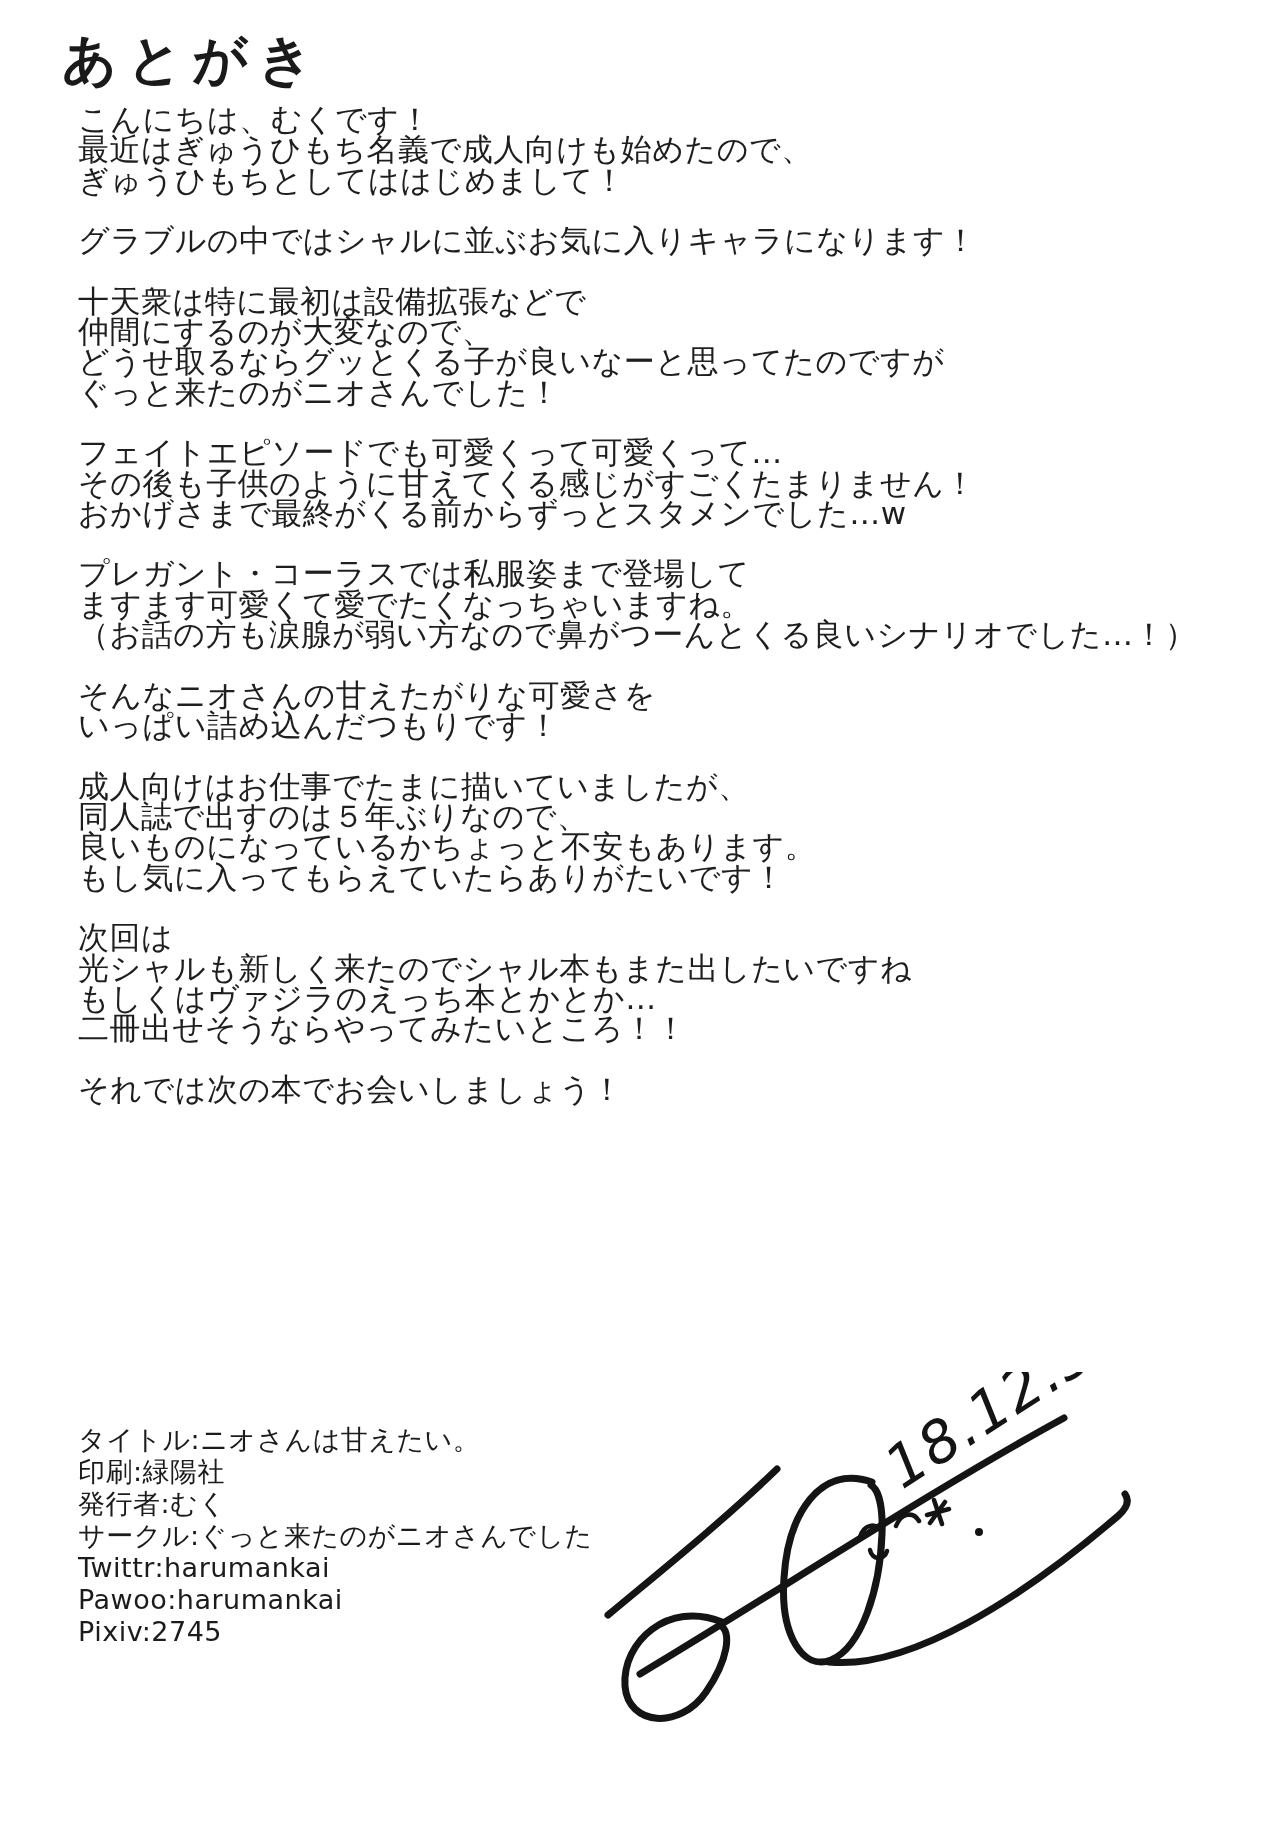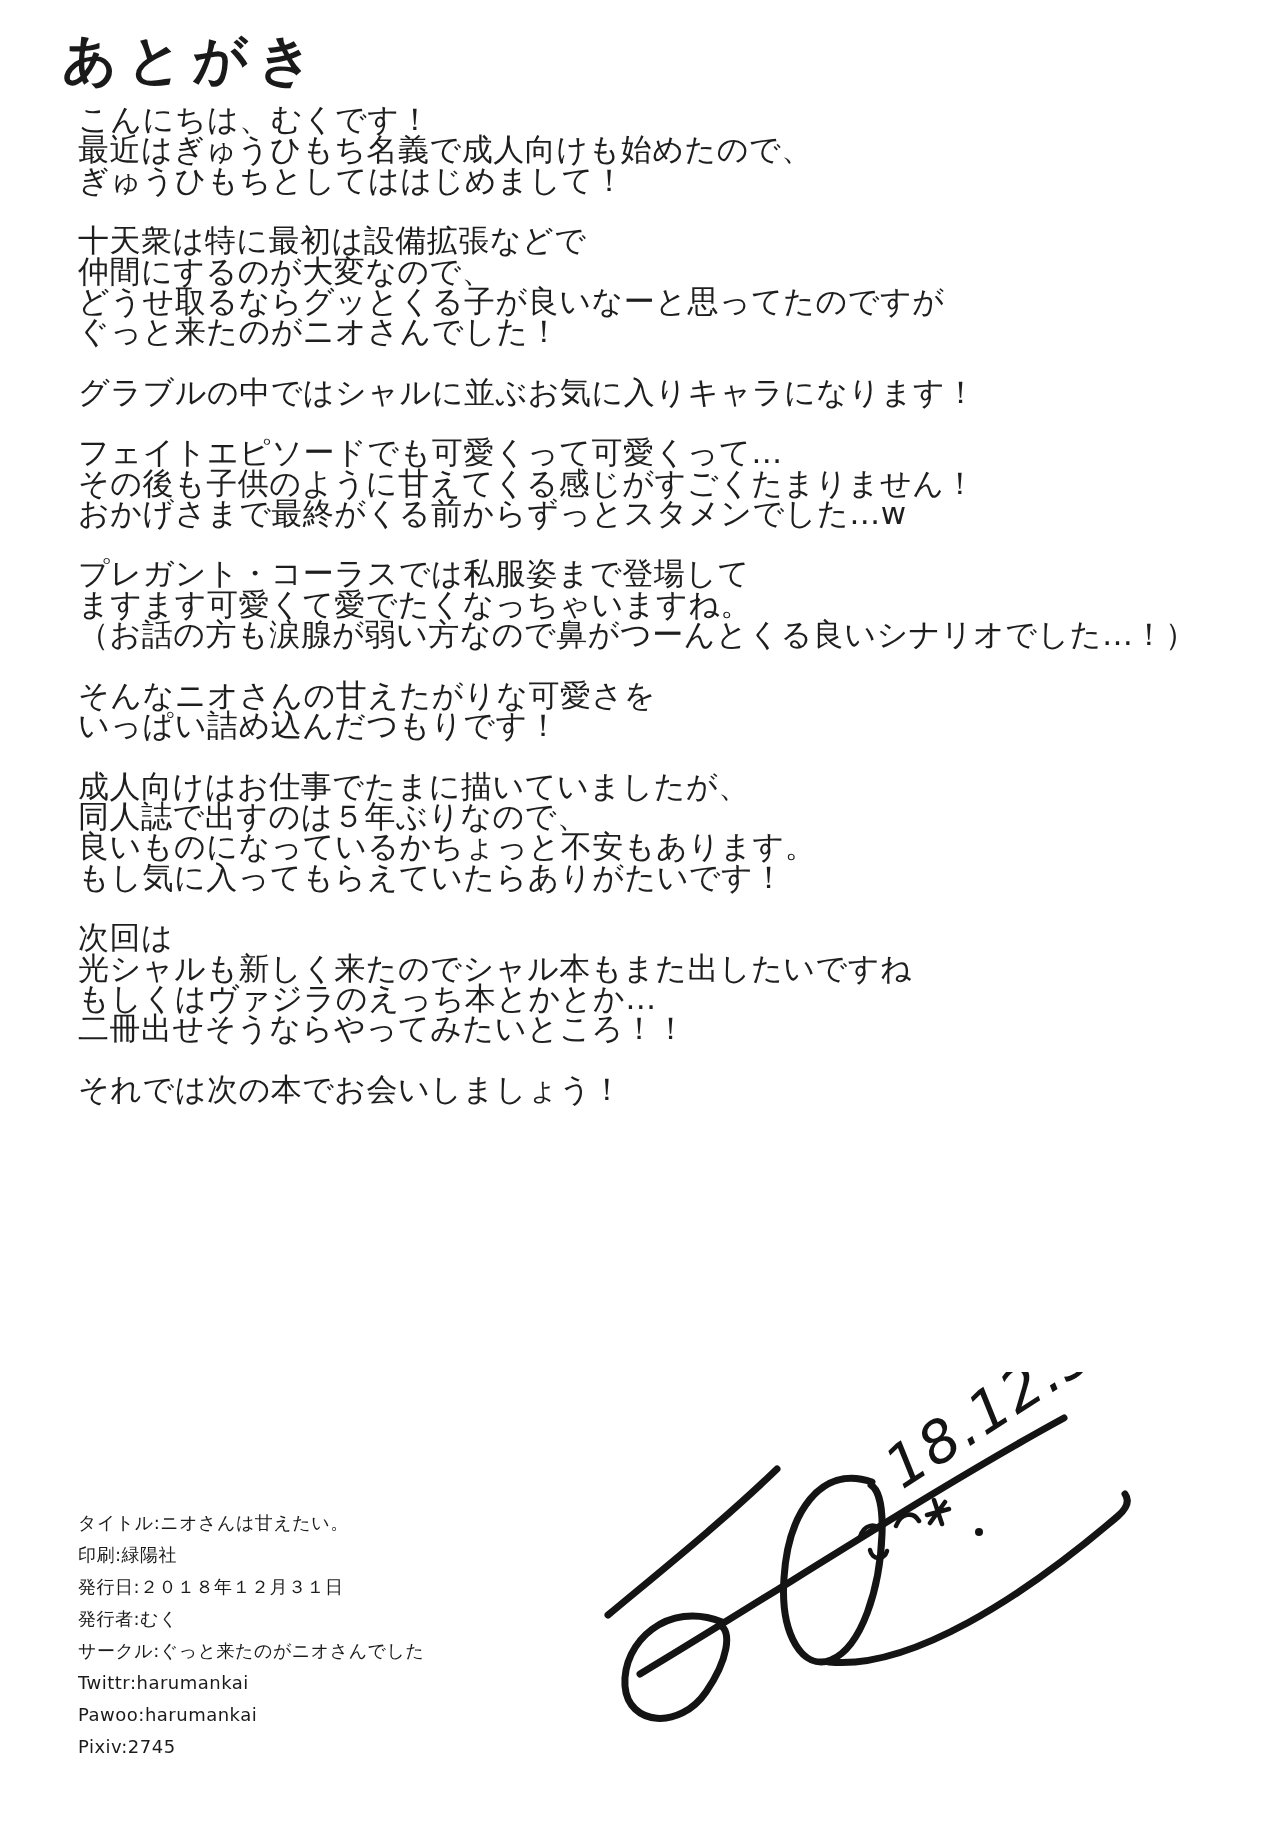--- a/index.html
+++ b/index.html
@@ -36,24 +36,24 @@
     line-height: 30.4px;
     letter-spacing: 0.5px;
     color: #1e1e1e;
   }
   .afterword-body p {
     margin: 0 0 30px 0;
     white-space: pre-line;
   }
   .colophon {
     position: absolute;
-    top: 1507px;
+    top: 1424px;
     left: 78px;
     width: 620px;
-    font-size: 18px;
+    font-size: 27px;
     line-height: 32px;
     letter-spacing: 0.5px;
     color: #1b1b1b;
   }
   .colophon div {
     white-space: pre-line;
   }
   .signature {
     position: absolute;
     left: 570px;
@@ -88,25 +88,25 @@
 <body>
 
 <div class="page">
 
   <h1 class="page-title">あとがき</h1>
 
   <div class="afterword-body">
       <p>こんにちは、むくです！
 最近はぎゅうひもち名義で成人向けも始めたので、
 ぎゅうひもちとしてははじめまして！</p>
+      <p>グラブルの中ではシャルに並ぶお気に入りキャラになります！</p>
       <p>十天衆は特に最初は設備拡張などで
 仲間にするのが大変なので、
 どうせ取るならグッとくる子が良いなーと思ってたのですが
 ぐっと来たのがニオさんでした！</p>
-      <p>グラブルの中ではシャルに並ぶお気に入りキャラになります！</p>
       <p>フェイトエピソードでも可愛くって可愛くって…
 その後も子供のように甘えてくる感じがすごくたまりません！
 おかげさまで最終がくる前からずっとスタメンでした…w</p>
       <p>プレガント・コーラスでは私服姿まで登場して
 ますます可愛くて愛でたくなっちゃいますね。
 （お話の方も涙腺が弱い方なので鼻がつーんとくる良いシナリオでした…！）</p>
       <p>そんなニオさんの甘えたがりな可愛さを
 いっぱい詰め込んだつもりです！</p>
       <p>成人向けはお仕事でたまに描いていましたが、
 同人誌で出すのは５年ぶりなので、
@@ -115,21 +115,20 @@
       <p>次回は
 光シャルも新しく来たのでシャル本もまた出したいですね
 もしくはヴァジラのえっち本とかとか…
 二冊出せそうならやってみたいところ！！</p>
       <p>それでは次の本でお会いしましょう！</p>
     </div>
 
   <div class="colophon">
       <div>タイトル:ニオさんは甘えたい。</div>
       <div>印刷:緑陽社</div>
-      <div>発行日:２０１８年１２月３１日</div>
       <div>発行者:むく</div>
       <div>サークル:ぐっと来たのがニオさんでした</div>
       <div>Twittr:harumankai</div>
       <div>Pawoo:harumankai</div>
       <div>Pixiv:2745</div>
     </div>
 
   <div class="signature">
     <svg viewBox="0 0 640 420">
 

